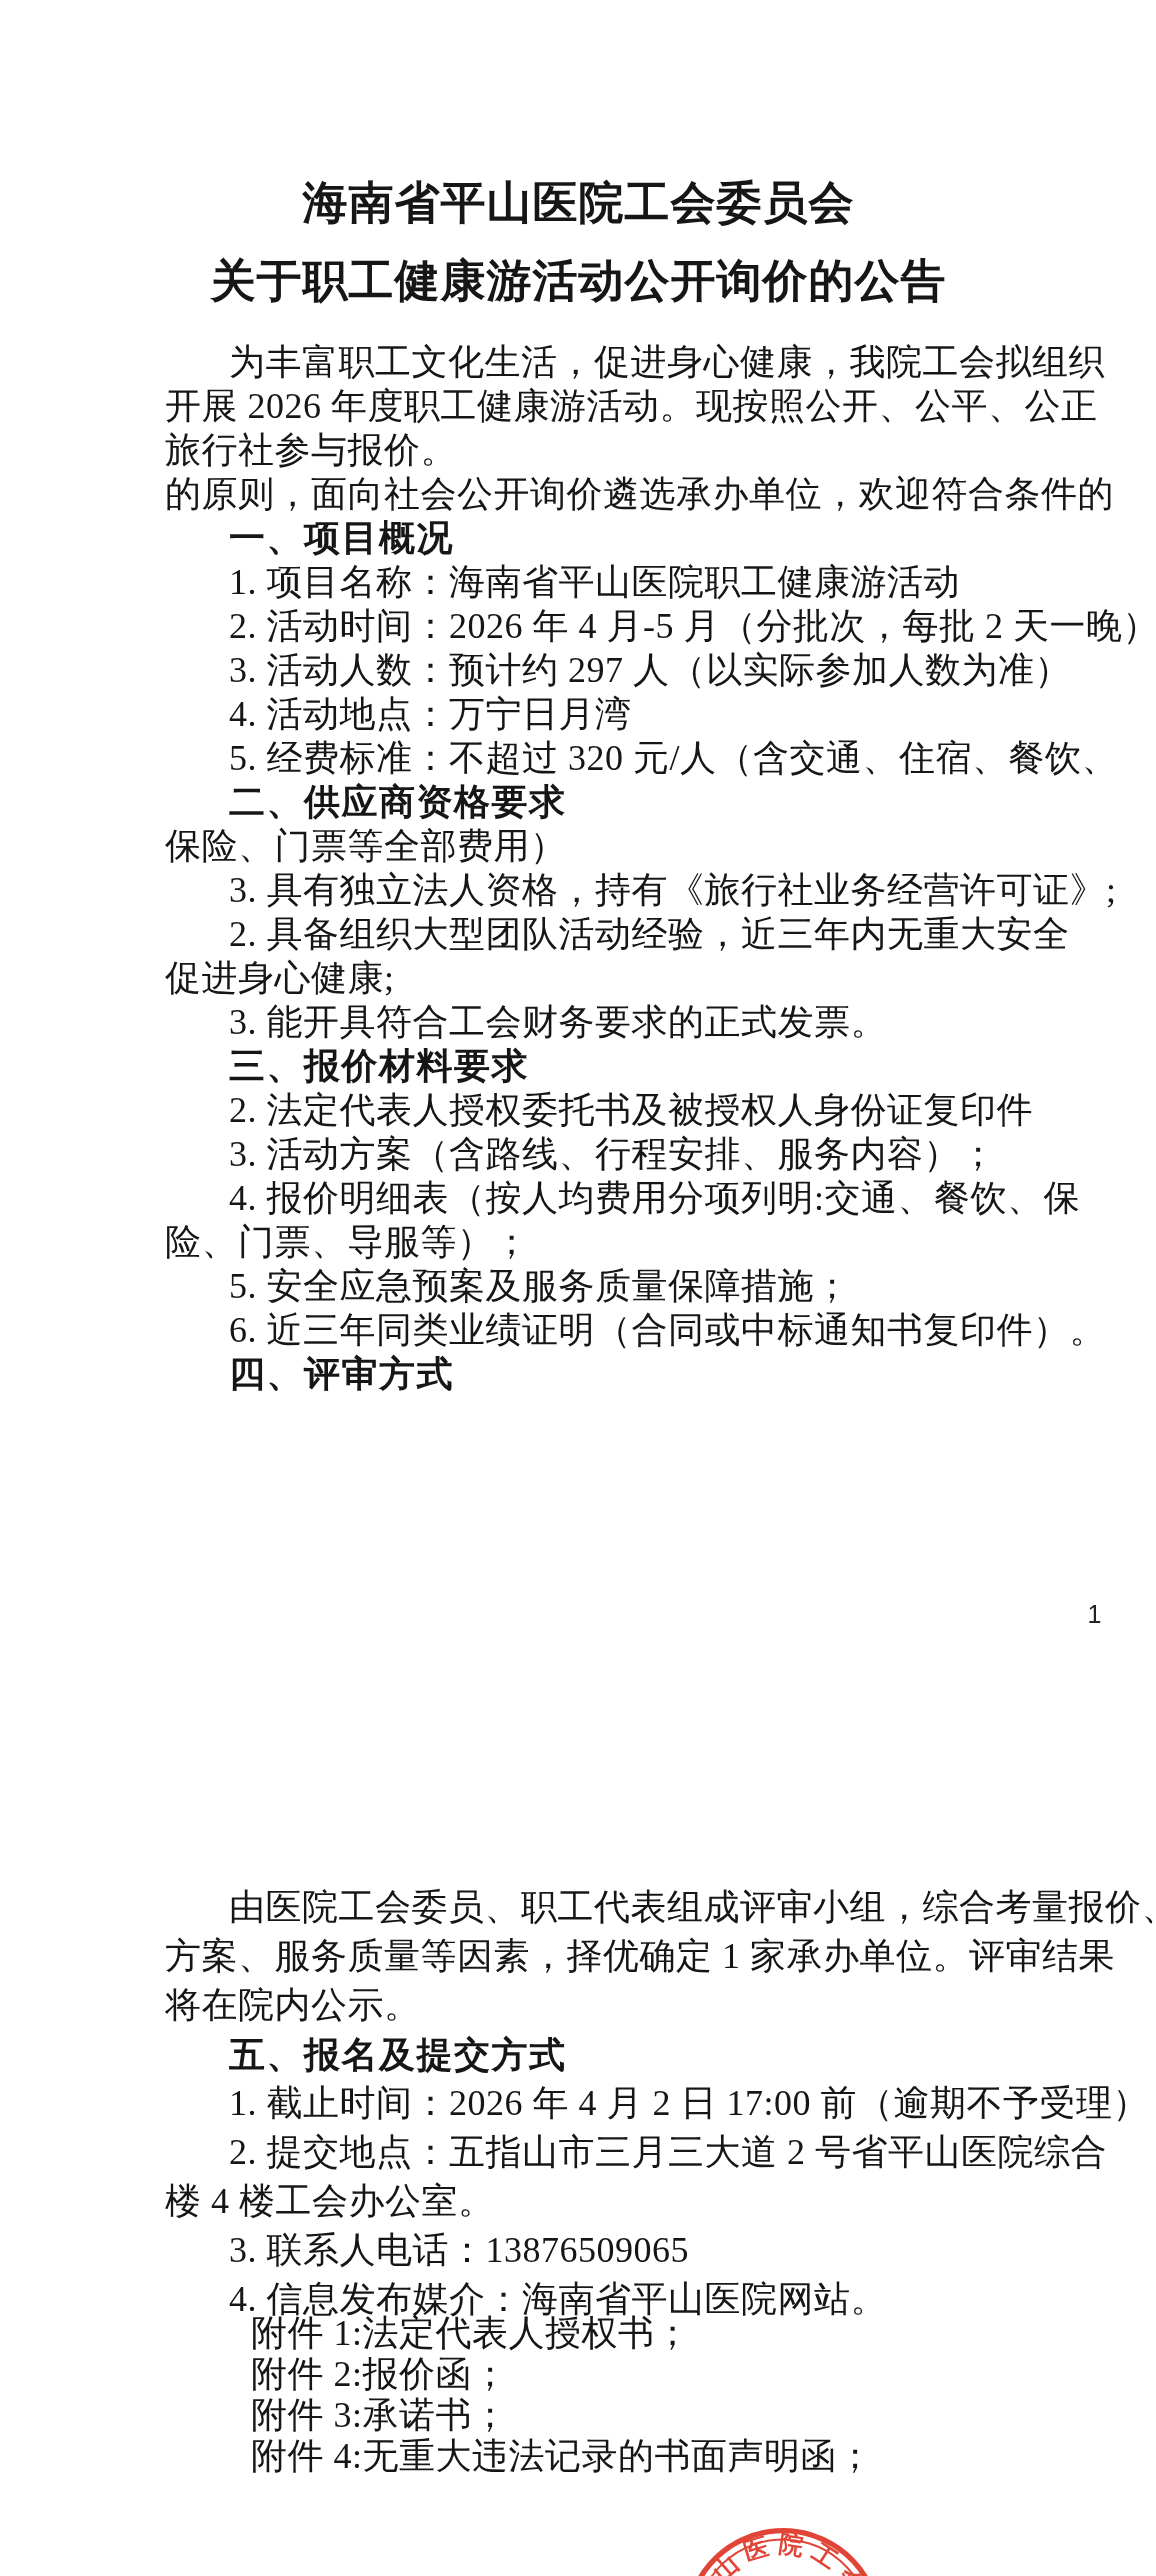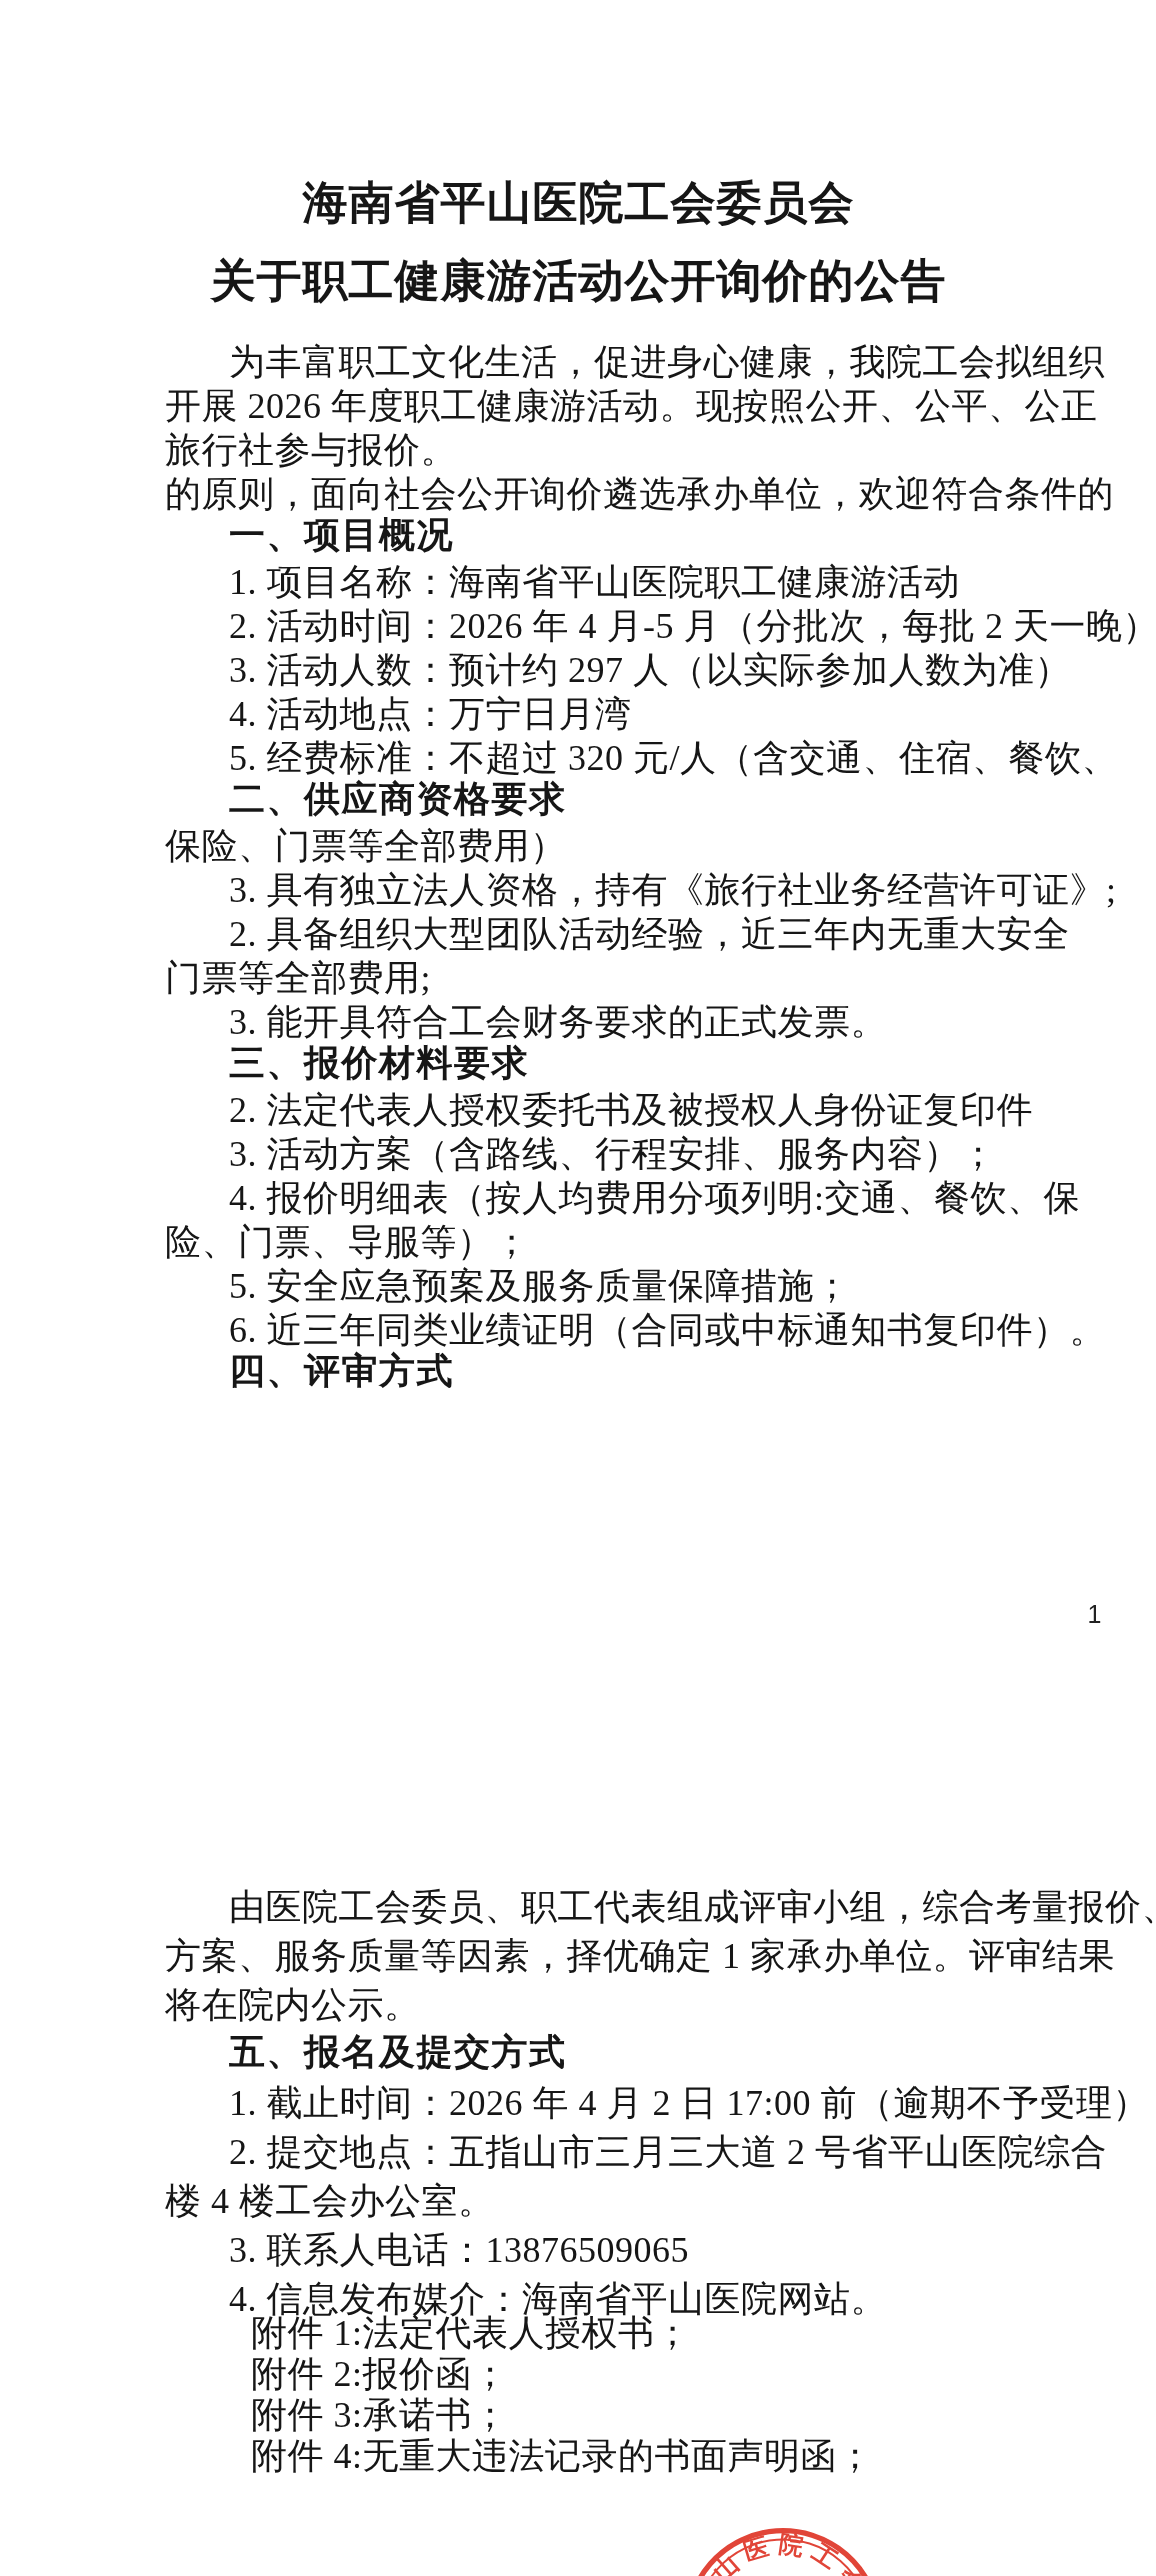--- a/index.html
+++ b/index.html
@@ -20,21 +20,21 @@
   #p1-lines{left:165px;top:340px;width:866px;}
   #p2-lines{left:165px;top:1855px;width:866px;margin-top:28px;}
   #attachments{left:251px;top:2313px;width:721px;}
   .line{
     font-size:36px;line-height:44px;height:44px;white-space:nowrap;
     letter-spacing:0.5px;font-family:"Liberation Serif", serif;
   }
   #p2-lines .line{line-height:49px;height:49px;}
   #attachments .line{line-height:41px;height:41px;}
   .ind2{padding-left:64px;}
-  .hd{font-weight:700;font-family:Liberation Mono, monospace;letter-spacing:1.5px;}
+  .hd{font-weight:700;font-family:Liberation Sans, sans-serif;letter-spacing:1.5px;}
   .pagenum{
     position:absolute;left:1074px;width:41px;text-align:center;
     font-size:25px;color:#222;font-family:"Liberation Sans", sans-serif;
   }
   #pn1{top:1600px;}
   #seal{
     position:absolute;left:676px;top:2520px;width:214px;height:214px;
     opacity:0.88;mix-blend-mode:multiply;transform:rotate(-4deg);
   }
   #seal text{
@@ -58,21 +58,21 @@
         <div class="line hd ind2">一、项目概况</div>
         <div class="line ind2">1. 项目名称：海南省平山医院职工健康游活动</div>
         <div class="line ind2">2. 活动时间：2026 年 4 月-5 月（分批次，每批 2 天一晚）</div>
         <div class="line ind2">3. 活动人数：预计约 297 人（以实际参加人数为准）</div>
         <div class="line ind2">4. 活动地点：万宁日月湾</div>
         <div class="line ind2">5. 经费标准：不超过 320 元/人（含交通、住宿、餐饮、</div>
         <div class="line hd ind2">二、供应商资格要求</div>
         <div class="line">保险、门票等全部费用）</div>
         <div class="line ind2">3. 具有独立法人资格，持有《旅行社业务经营许可证》;</div>
         <div class="line ind2">2. 具备组织大型团队活动经验，近三年内无重大安全</div>
-        <div class="line">门票等全部费用;</div>
+        <div class="line">促进身心健康;</div>
         <div class="line ind2">3. 能开具符合工会财务要求的正式发票。</div>
         <div class="line hd ind2">三、报价材料要求</div>
         <div class="line ind2">2. 法定代表人授权委托书及被授权人身份证复印件</div>
         <div class="line ind2">3. 活动方案（含路线、行程安排、服务内容）；</div>
         <div class="line ind2">4. 报价明细表（按人均费用分项列明:交通、餐饮、保</div>
         <div class="line">险、门票、导服等）；</div>
         <div class="line ind2">5. 安全应急预案及服务质量保障措施；</div>
         <div class="line ind2">6. 近三年同类业绩证明（合同或中标通知书复印件）。</div>
         <div class="line hd ind2">四、评审方式</div>
       </div>

